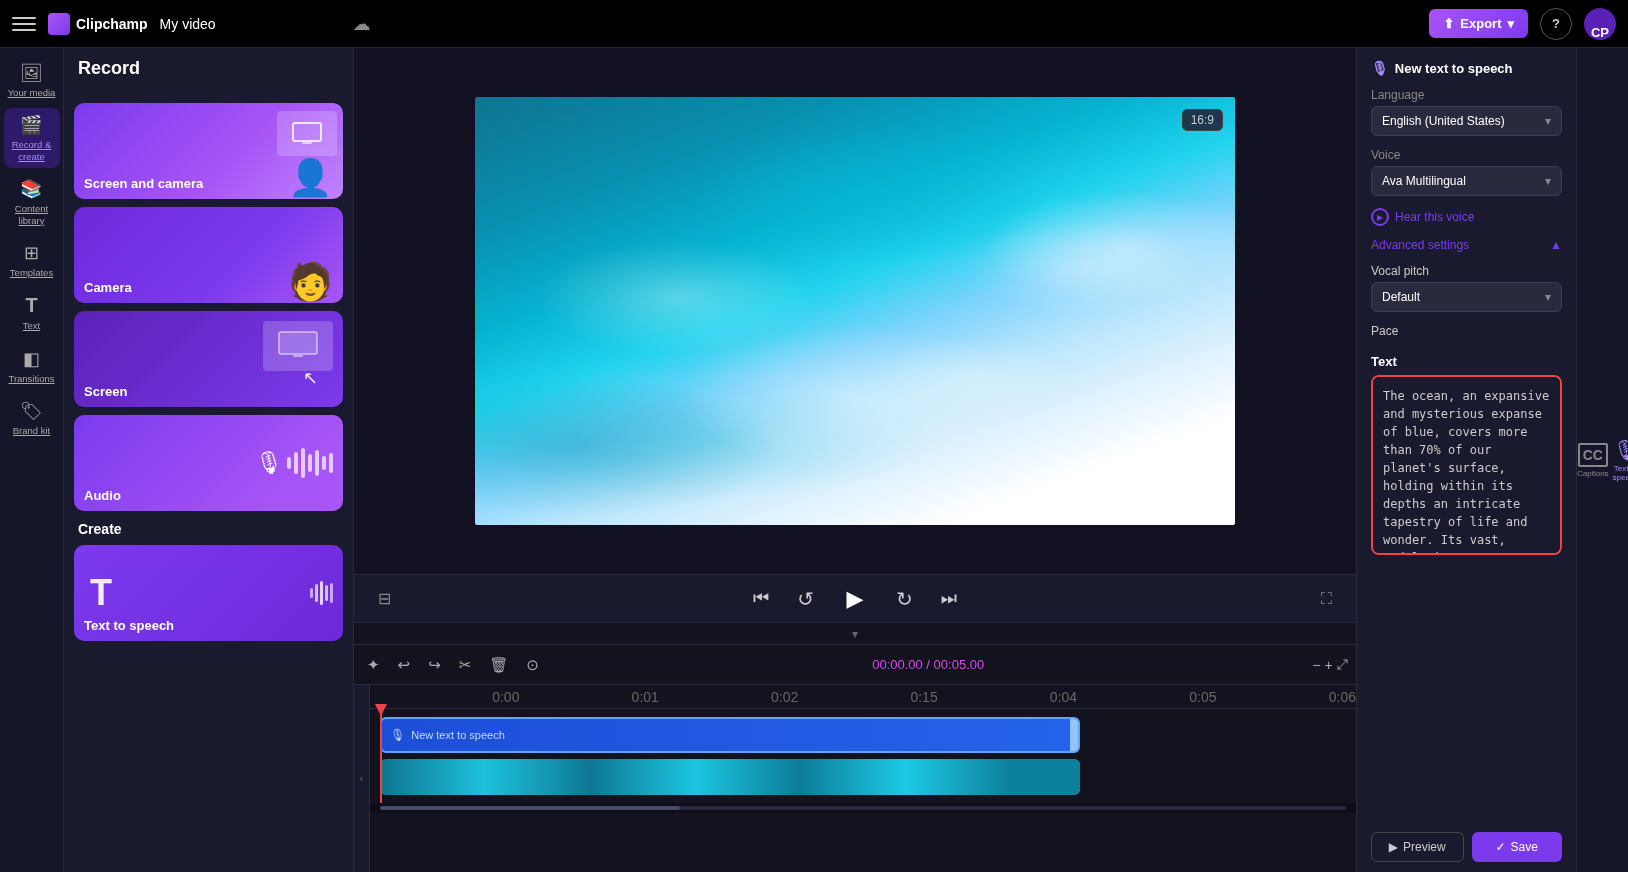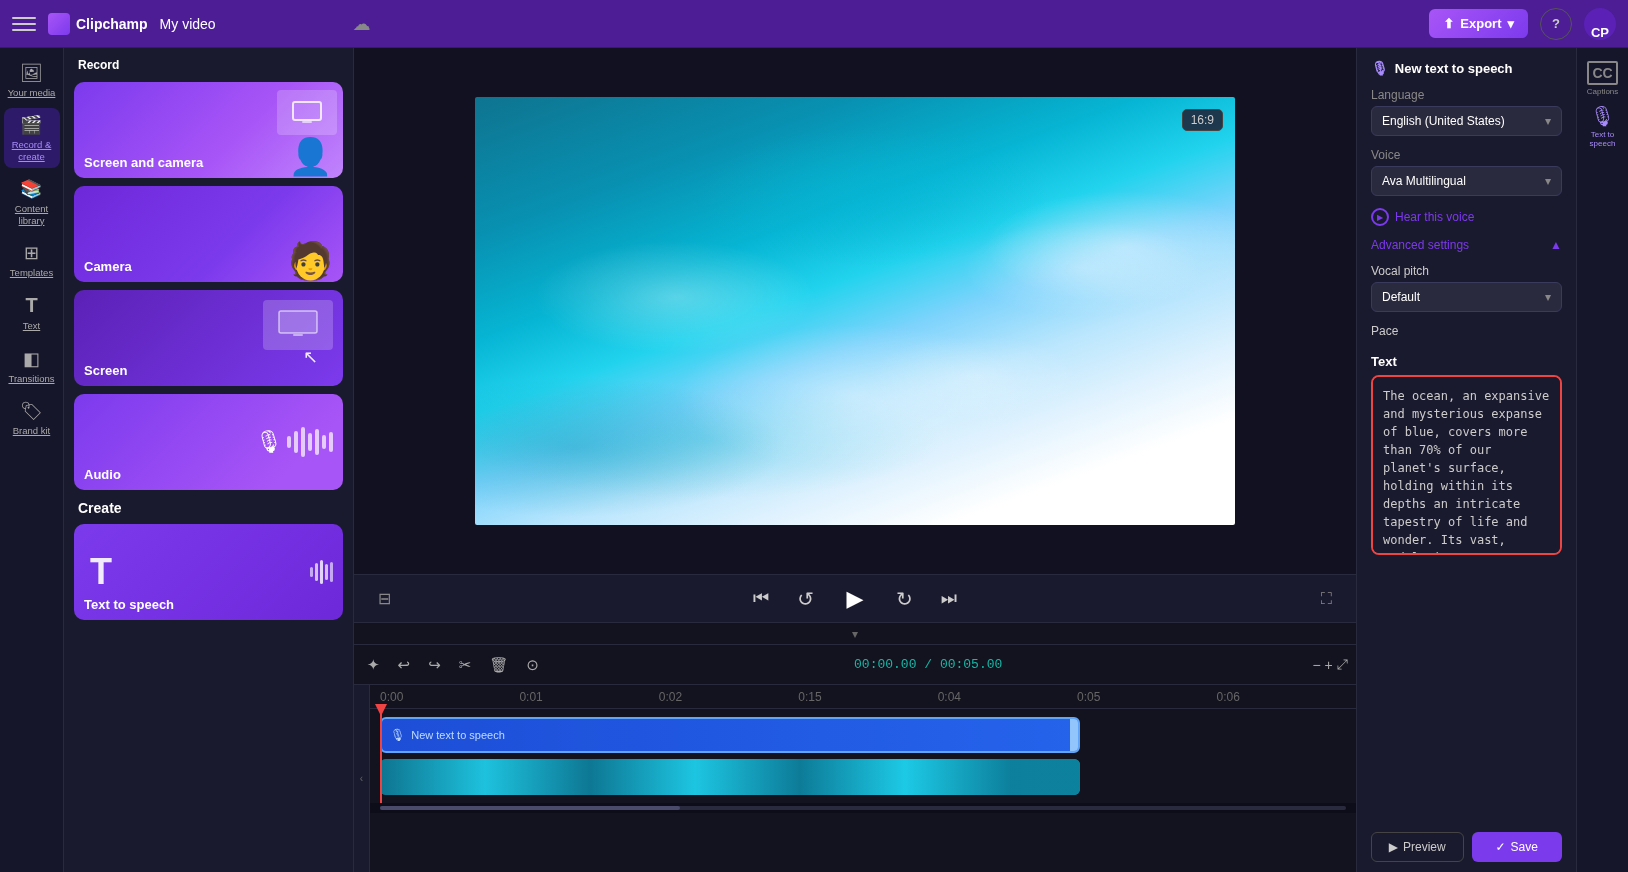--- a/index.html
+++ b/index.html
@@ -10,21 +10,21 @@
       font-family: 'Segoe UI', Arial, sans-serif;
       color: #fff;
       overflow: hidden;
       display: flex;
       flex-direction: column;
     }
 
     
     .topbar {
       height: 48px;
-      background: #4c1d95;
+      background: #000000;
       display: flex;
       align-items: center;
       padding: 15px 12px;
       gap: 12px;
       border-bottom: 1px solid #2a2a3e;
       flex-shrink: 0;
     }
     .topbar-menu-icon {
       width: 24px; height: 24px;
       display: flex; flex-direction: column; gap: 4px;
@@ -104,22 +104,22 @@
     
     .record-panel {
       width: 290px;
       background: #1a1a2e;
       flex-shrink: 0;
       overflow-y: auto;
       padding: 10px 10px 10px 10px;
       border-right: 1px solid #2a2a3e;
     }
     .record-panel-title {
-      font-size: 12px; font-weight: 600; color: #fff;
-      margin-bottom: 10px; padding-left: 4px;
+      font-size: 18px; font-weight: 600; color: #fff;
+      margin-bottom: 24px; padding-left: 4px;
     }
     .record-card {
       width: 100%;
       height: 96px;
       border-radius: 10px;
       margin-bottom: 8px;
       position: relative;
       overflow: hidden;
       cursor: pointer;
       display: flex;
@@ -282,23 +282,22 @@
       gap: 8px;
       border-bottom: 1px solid #2a2a3e;
     }
     .tl-btn {
       background: none; border: none; color: #aaa;
       font-size: 15px; cursor: pointer; padding: 3px 5px;
       border-radius: 4px;
     }
     .tl-time {
       flex: 1; text-align: center;
-      font-size: 13px; font-weight: 500; color: #14b8a6;
+      font-size: 13px; font-weight: 500; color: #d946ef;
       font-variant-numeric: tabular-nums;
-      font-family: Liberation Mono, monospace;
     }
     .tl-zoom-controls {
       display: flex; align-items: center; gap: 4px;
     }
     .tl-zoom-btn {
       background: none; border: none; color: #aaa;
       font-size: 14px; cursor: pointer;
     }
     .tl-expand {
       background: none; border: none; color: #aaa;
@@ -324,22 +323,22 @@
       border-bottom: 1px solid #2a2a3e;
     }
     .ruler-marks {
       display: flex;
       padding-left: 10px;
       gap: 0;
       width: 100%;
       position: relative;
     }
     .ruler-mark {
-      flex: 1; font-size: 12px; color: #666;
-      text-align: left;
+      flex: 1; font-size: 14px; color: #666;
+      text-align: right;
     }
     .timeline-tracks {
       flex: 1;
       padding: 8px 10px;
       display: flex;
       flex-direction: column;
       gap: 6px;
       position: relative;
     }
     .playhead {
@@ -428,21 +427,20 @@
       flex-direction: column;
       overflow: hidden;
     }
 
     
     .right-icons {
       width: 52px;
       background: #16162a;
       border-left: 1px solid #2a2a3e;
       display: flex;
-      flex-direction: column;
       align-items: center;
       padding: 8px 0;
       gap: 4px;
       flex-shrink: 0;
     }
     .right-icon-item {
       width: 44px; height: 44px;
       display: flex; flex-direction: column;
       align-items: center; justify-content: center;
       gap: 2px;

